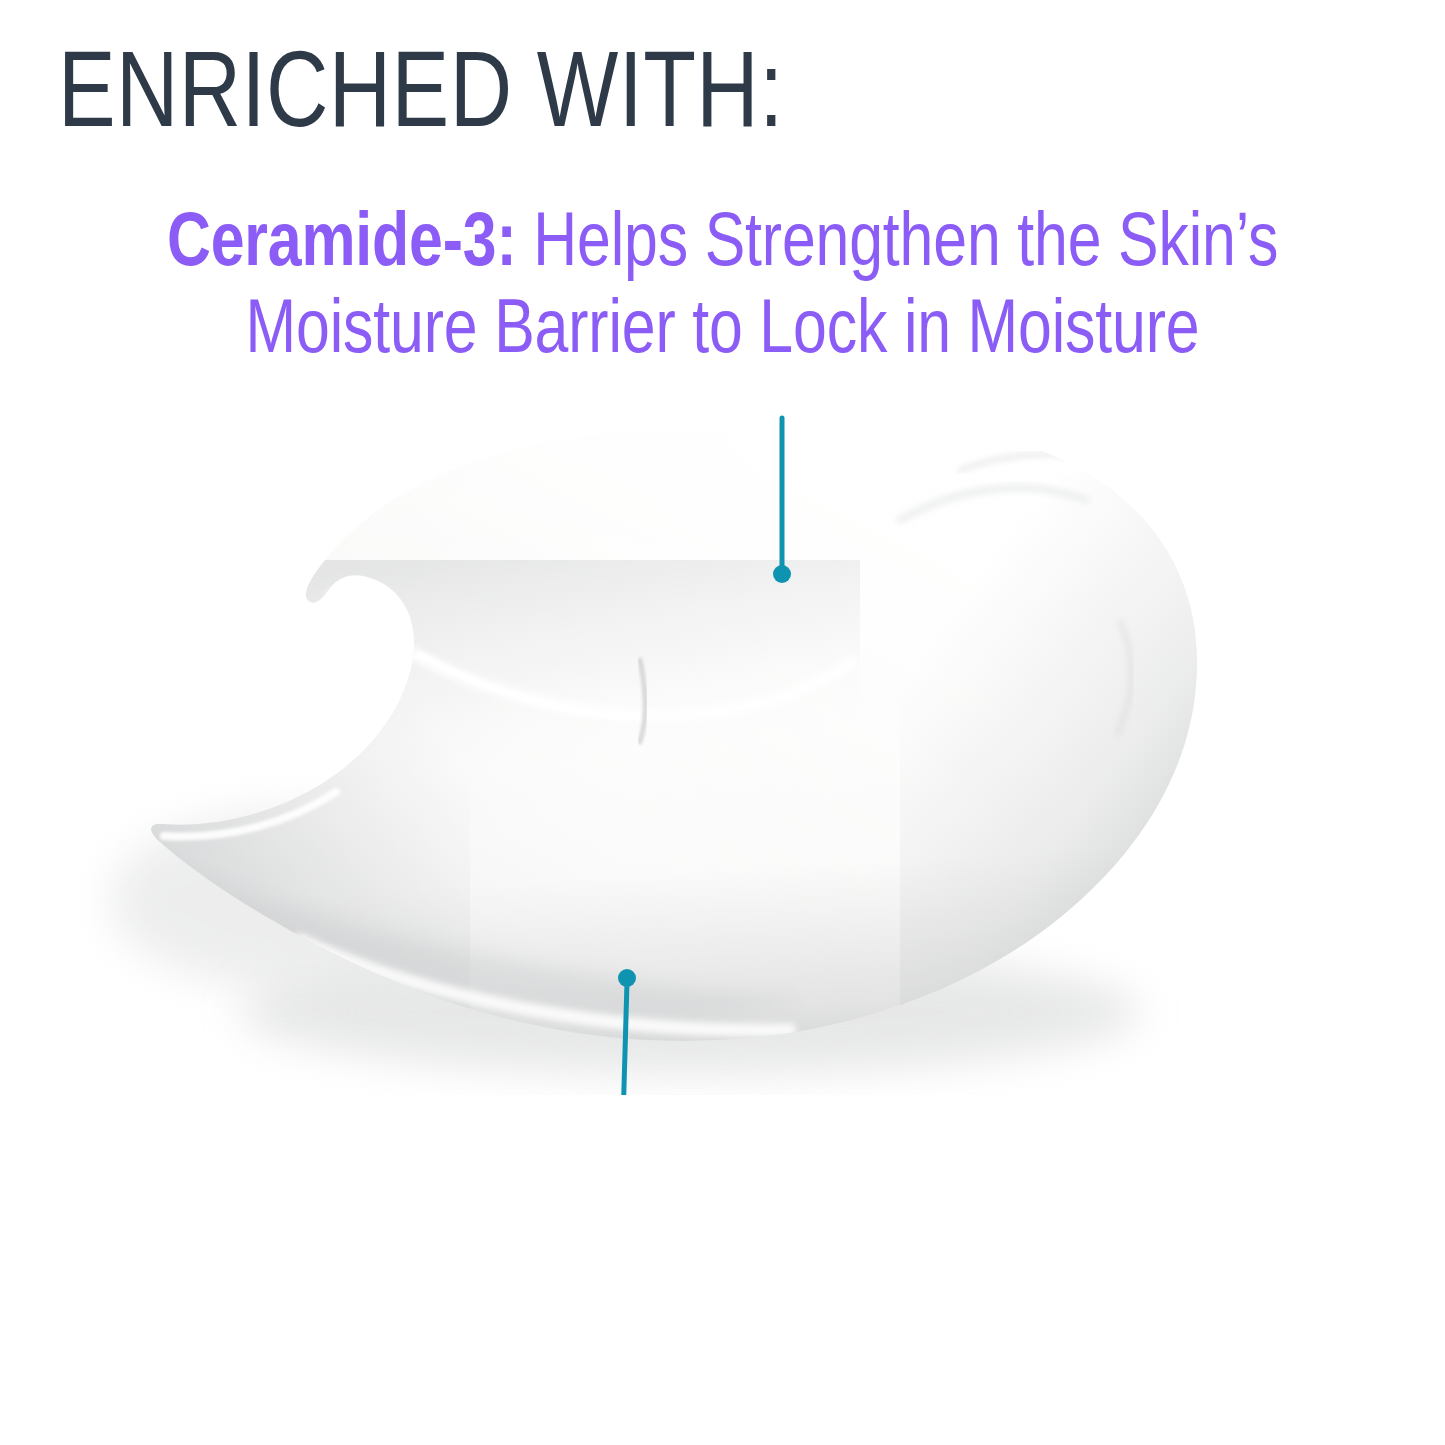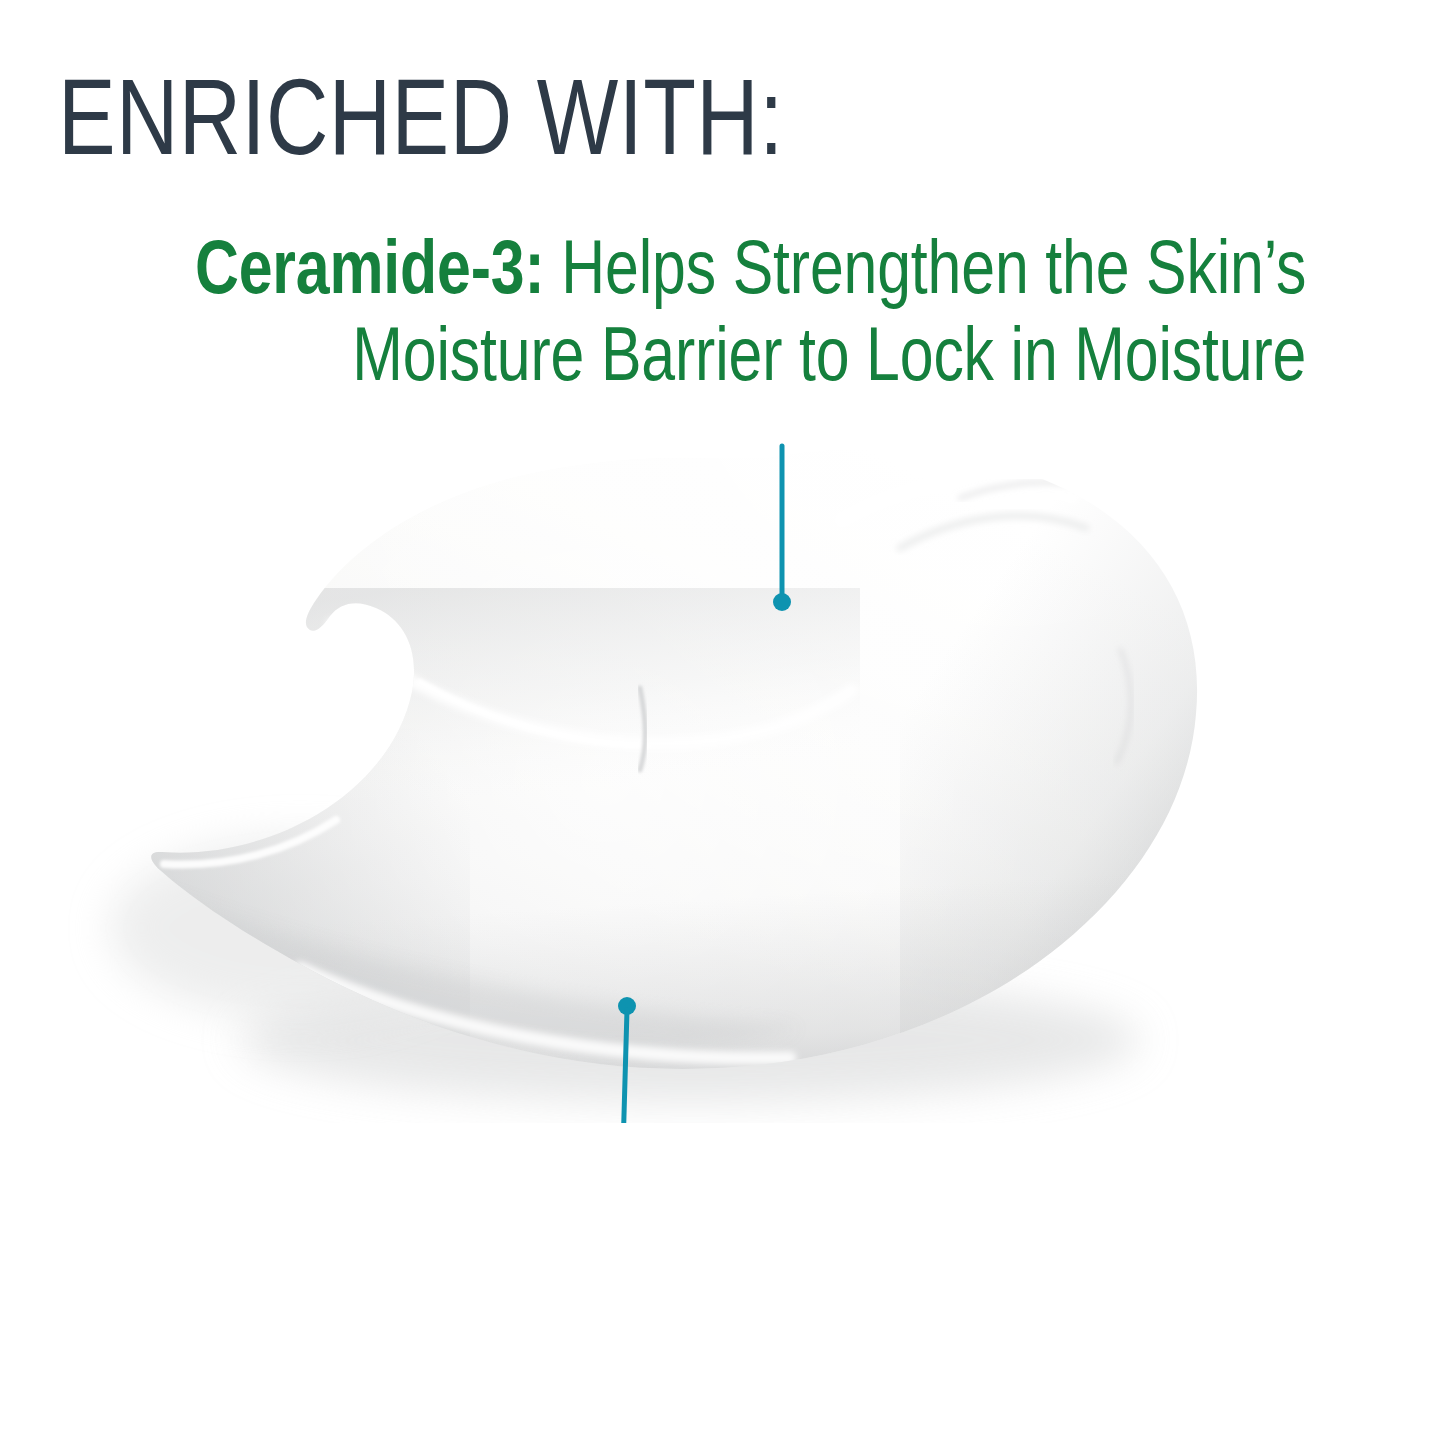--- a/index.html
+++ b/index.html
@@ -14,21 +14,20 @@
     font-family: "Liberation Sans", sans-serif;
     -webkit-font-smoothing: antialiased;
   }
 
   #stage {
     position: relative;
     width: 1445px;
     height: 1095px;
     background: #ffffff;
     overflow: hidden;
-    margin-top: 28px;
   }
 
   
   #heading {
     position: absolute;
     left: 58px;
     top: 34px;
     width: 1340px;
     color: #2e3a47;
     font-family: "Liberation Sans", sans-serif;
@@ -39,22 +38,22 @@
     transform: scaleX(0.80);
     transform-origin: left top;
     white-space: nowrap;
   }
 
   
   .ingredient-block {
     position: absolute;
     left: 0;
     width: 1445px;
-    text-align: right;
-    color: #15803d;
+    text-align: center;
+    color: #8b5cf6;
     font-family: "Liberation Sans", sans-serif;
     font-weight: 400;
     font-size: 76px;
     line-height: 1.14;
     letter-spacing: -0.2px;
   }
   .ingredient-block .inner {
     display: inline-block;
     transform: scaleX(0.80);
     transform-origin: center top;

